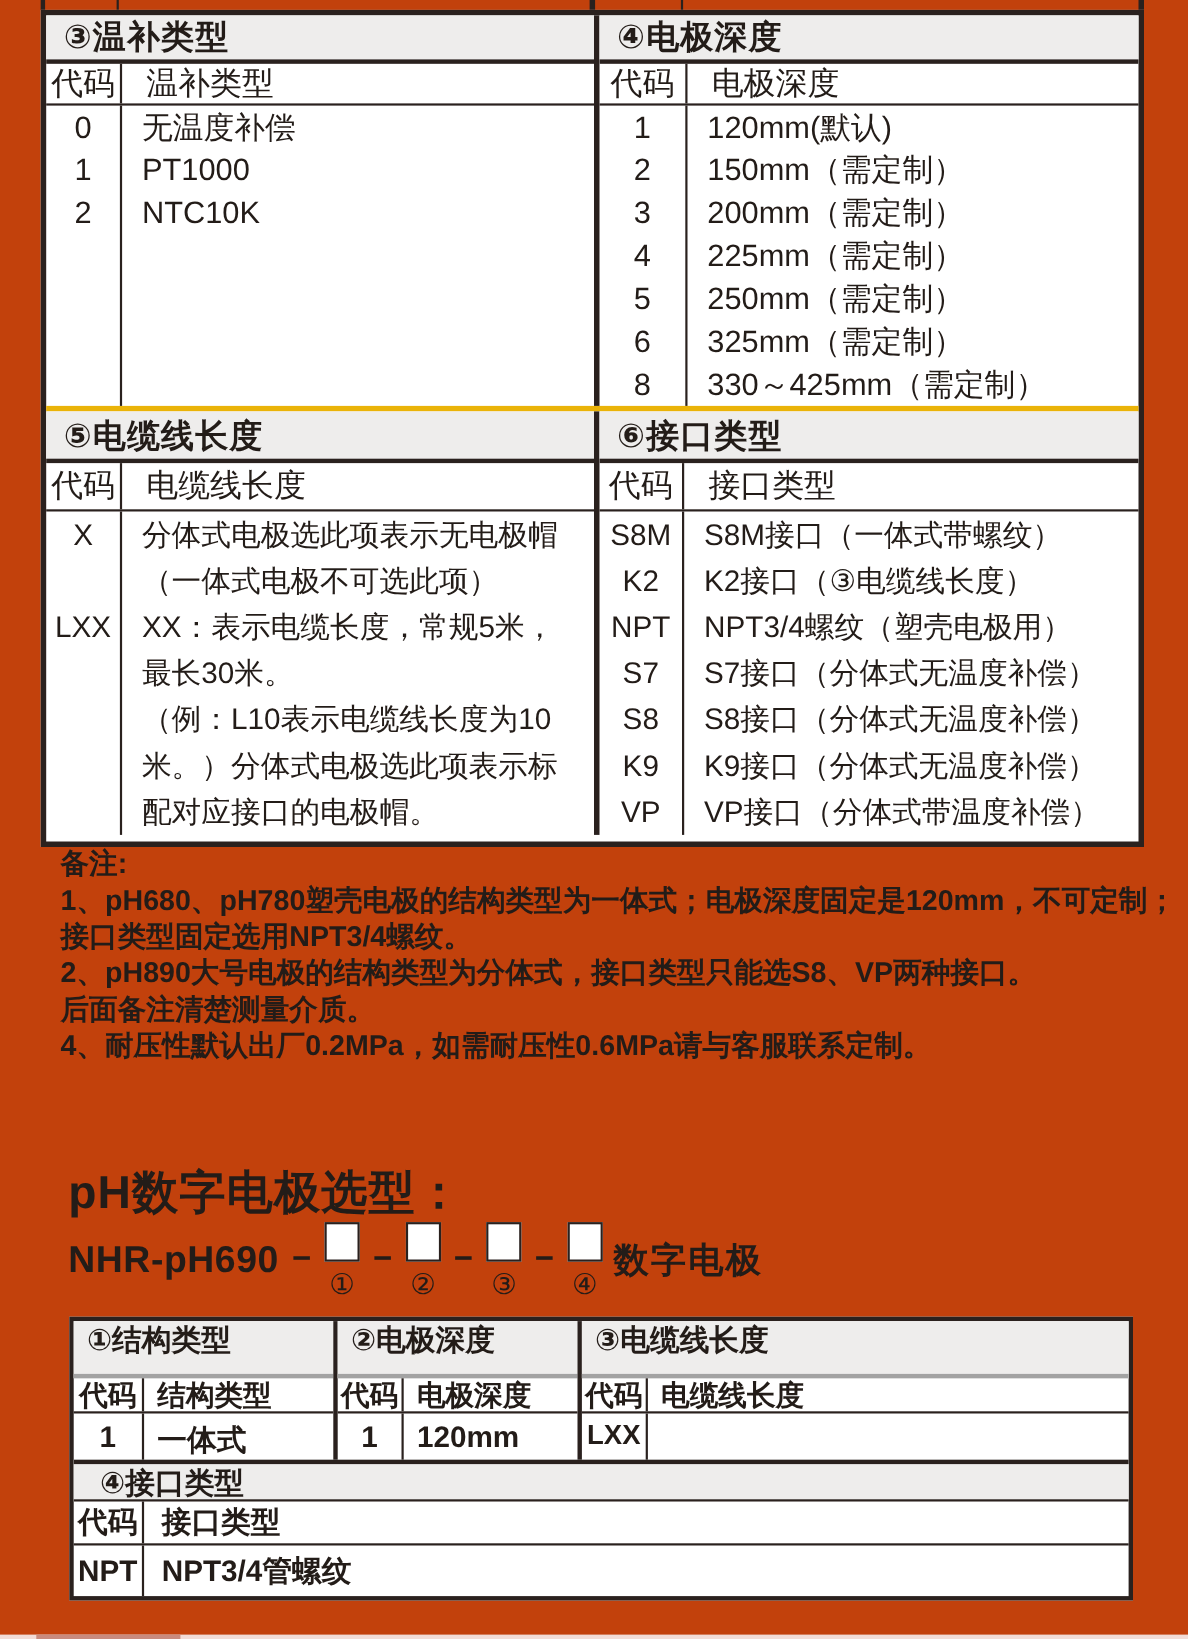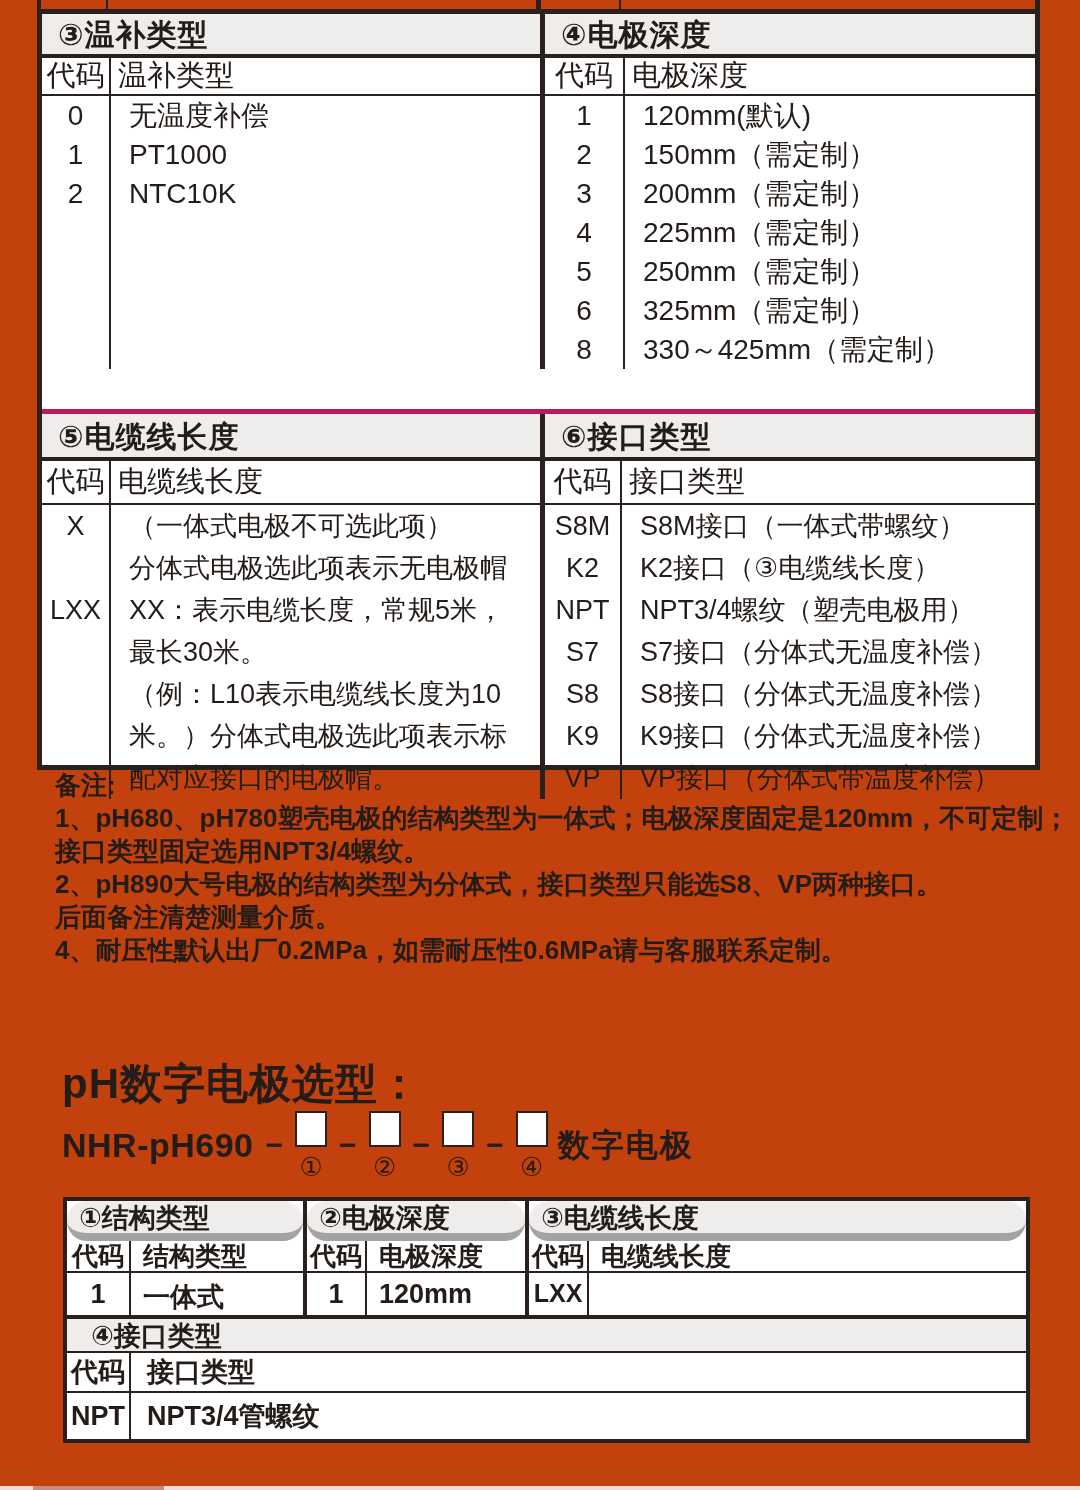--- a/index.html
+++ b/index.html
@@ -13,37 +13,37 @@
 
   
   .remnant { position:absolute; top:0; background:#2a211e; }
 
   
   .tbl-block {
     position:absolute; left:37px; top:9px; width:1003px; height:761px;
     border:5px solid #2a211e; background:#fff;
   }
   .sec-row { display:flex; width:100%; }
-  .sec-row.secB { border-top:5px solid #be185d;margin-top:40px; }
+  .sec-row.secB { border-top:5px solid #eab308; }
   .vdivider { width:5px; background:#2a211e; flex:0 0 5px; }
   .panel { display:flex; flex-direction:column; }
   .panel.pLeft  { width:498px; flex:0 0 498px; }
   .panel.pRight { flex:1; }
   .sec-title {
     background:#eeedec; border-bottom:4px solid #2a211e;
     font-weight:bold; font-size:30px; line-height:38px;
     padding:2px 0 0 16px; letter-spacing:1px;
   }
   .secA .sec-title { height:44px; }
   .secB .sec-title { height:47px; line-height:41px; }
   .code-hdr { display:flex; border-bottom:2px solid #2a211e; font-size:29px; }
   .secA .code-hdr { height:38px; }
   .secB .code-hdr { height:44px; }
   .code-hdr .code-col { display:flex; align-items:center; justify-content:center; border-right:2px solid #2a211e; }
-  .code-hdr .val-col  { display:flex; align-items:center; padding-left:7px; }
+  .code-hdr .val-col  { display:flex; align-items:center; padding-left:22px; }
   .panel-body { display:flex; flex:1; }
   .panel-body .codes { border-right:2px solid #2a211e; text-align:center; }
   .panel-body .vals  { flex:1; }
   .wcodeA  { width:69px; flex:0 0 69px; }
   .wcodeA2 { width:80px; flex:0 0 80px; }
   .wcodeB  { width:69px; flex:0 0 69px; }
   .wcodeB2 { width:77px; flex:0 0 77px; }
   .ln { display:block; white-space:nowrap; }
   .secA .ln { height:39px; line-height:39px; font-size:28px; }
   .secB .ln { height:42px; line-height:42px; font-size:27px; }
@@ -69,22 +69,22 @@
 
   
   .bt { position:absolute; left:63px; top:1197px; width:967px; border:4px solid #2a211e; background:#fff; }
   .bt-top { display:flex; }
   .bt-sec { display:flex; flex-direction:column; }
   .bt-sec.s1 { width:236px; flex:0 0 236px; }
   .bt-sec.s2 { width:218px; flex:0 0 218px; }
   .bt-sec.s3 { flex:1; }
   .bt .vdivider { width:4px; flex:0 0 4px; }
   .bt-title {
-    background:#eeedec; border-bottom:8px solid #a3a3a3;
-    font-weight:bold; font-size:27px; height:40px; line-height:35px; padding-left:12px; white-space:nowrap;border-radius:20px;
+    background:#eeedec; border-bottom:4px solid #a3a3a3;
+    font-weight:bold; font-size:27px; height:52px; line-height:35px; padding-left:12px; white-space:nowrap;
   }
   .bt-codehdr { display:flex; border-bottom:2px solid #2a211e; font-size:26px; font-weight:600; height:32px; }
   .bt-codehdr .code-col { display:flex; align-items:center; justify-content:center; border-right:2px solid #2a211e; }
   .bt-codehdr .val-col { display:flex; align-items:center; padding-left:12px; }
   .bt-data { display:flex; flex:1; height:60px; font-weight:600; }
   .bt-data .code-col { display:flex; align-items:flex-start; justify-content:center; border-right:2px solid #2a211e; font-size:27px; padding-top:6px; }
   .bt-data .val-col { flex:1; padding:6px 0 0 12px; font-size:27px; }
   .wc1 { width:64px; flex:0 0 64px; }
   .wc2 { width:60px; flex:0 0 60px; }
   .bt-data .val-col .small { font-size:24px; line-height:27px; white-space:nowrap; font-weight:600; }
@@ -175,22 +175,22 @@
           <div class="codes wcodeB">
             <span class="ln">X</span>
             <span class="ln"></span>
             <span class="ln">LXX</span>
             <span class="ln"></span>
             <span class="ln"></span>
             <span class="ln"></span>
             <span class="ln"></span>
           </div>
           <div class="vals">
+            <span class="ln">分体式电极选此项表示无电极帽</span>
             <span class="ln">（一体式电极不可选此项）</span>
-            <span class="ln">分体式电极选此项表示无电极帽</span>
             <span class="ln">XX：表示电缆长度，常规5米，</span>
             <span class="ln">最长30米。</span>
             <span class="ln">（例：L10表示电缆线长度为10</span>
             <span class="ln">米。）分体式电极选此项表示标</span>
             <span class="ln">配对应接口的电极帽。</span>
           </div>
         </div>
       </div>
       <div class="vdivider"></div>
       <div class="panel pRight">

